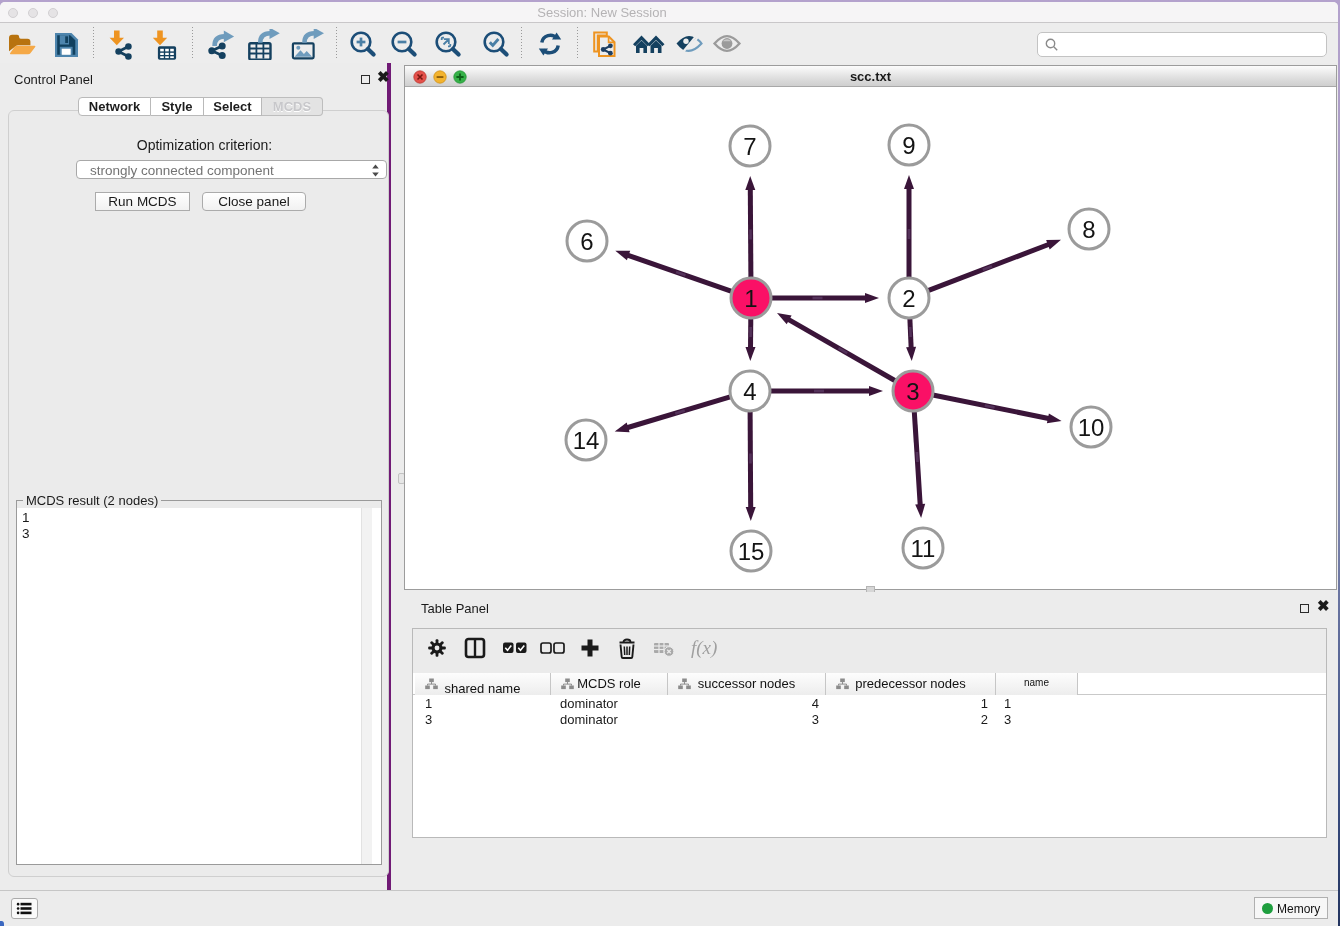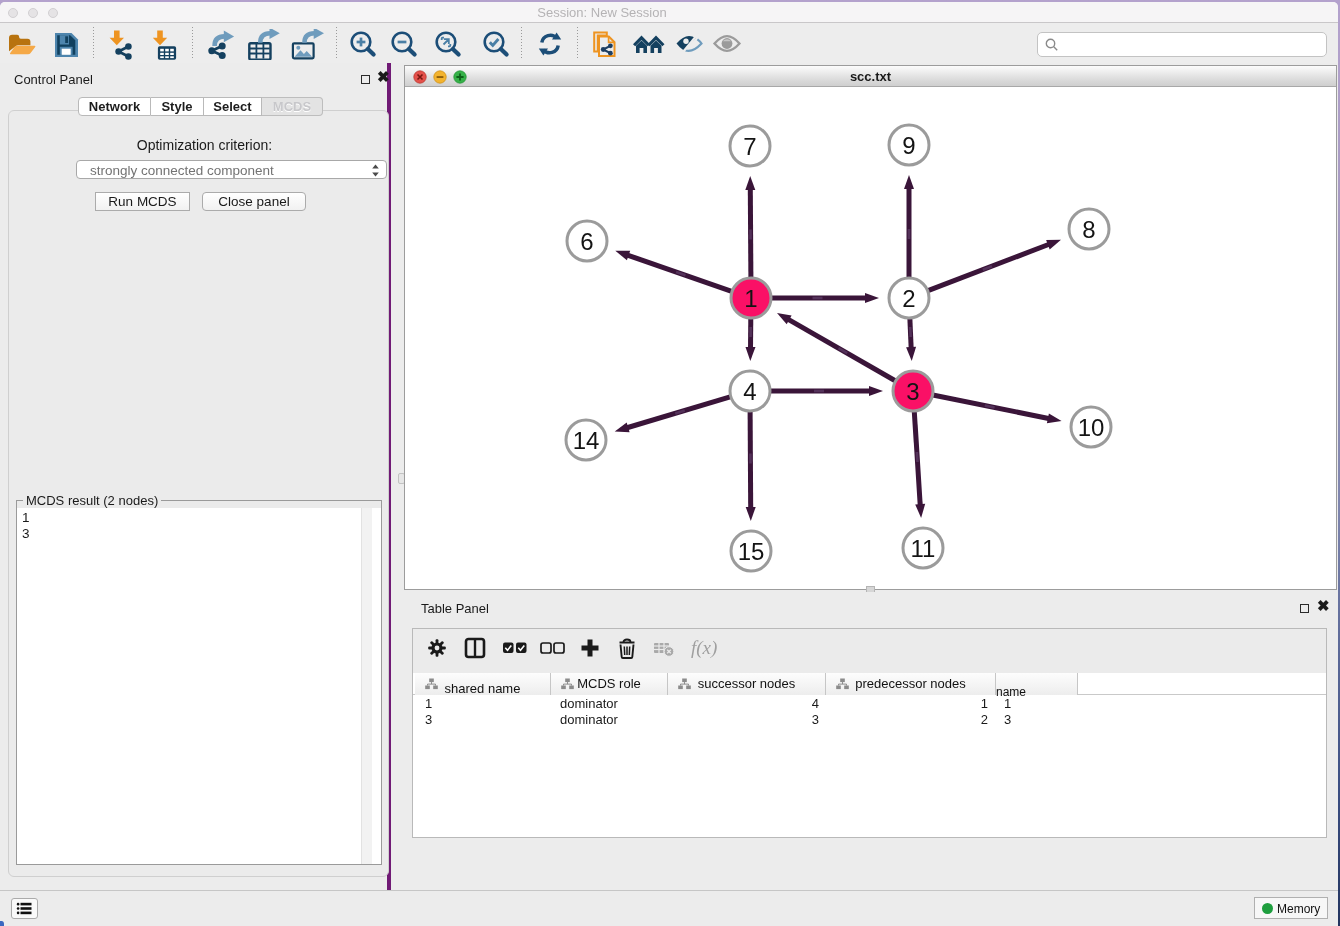--- a/index.html
+++ b/index.html
@@ -351,21 +351,21 @@
               <g fill="#8b8b8b">
                 <rect x="4.2" y="0.5" width="4.6" height="3.6"></rect>
                 <rect x="0.2" y="7.5" width="4.6" height="3.6"></rect>
                 <rect x="8.2" y="7.5" width="4.6" height="3.6"></rect>
               </g>
               <path d="M6.5 4.1 v2 M2.5 7.5 v-1.4 h8 v1.4" fill="none" stroke="#8b8b8b" stroke-width="1"></path>
             </svg>
             <div style="width:100%;text-align:center;font-size:13px;color:#111;margin-top:3px;">predecessor nodes</div>
           </div>
           <div class="abs" style="left:583px;top:0;width:82px;height:22px;background:linear-gradient(#fdfdfd,#ededed);border-right:1px solid #c6c6c6;">
-            <div style="width:100%;font-size:12px;color:#111;margin-top:12px;">name</div>
+            <div style="width:100%;text-align:center;font-size:10px;color:#111;margin-top:4px;">name</div>
           </div>
         </div>
   <div class="abs" style="left:0;top:44px;width:913px;height:164px;">
           <div class="abs" style="left:12px;top:23px;font-size:13px;color:#1a1a1a;">1</div>
 <div class="abs" style="left:147px;top:23px;font-size:13px;color:#1a1a1a;">dominator</div>
 <div class="abs" style="left:256px;top:23px;width:150px;text-align:right;font-size:13px;color:#1a1a1a;">4</div>
 <div class="abs" style="left:425px;top:23px;width:150px;text-align:right;font-size:13px;color:#1a1a1a;">1</div>
 <div class="abs" style="left:591px;top:23px;font-size:13px;color:#1a1a1a;">1</div>
           <div class="abs" style="left:12px;top:39px;font-size:13px;color:#1a1a1a;">3</div>
 <div class="abs" style="left:147px;top:39px;font-size:13px;color:#1a1a1a;">dominator</div>

